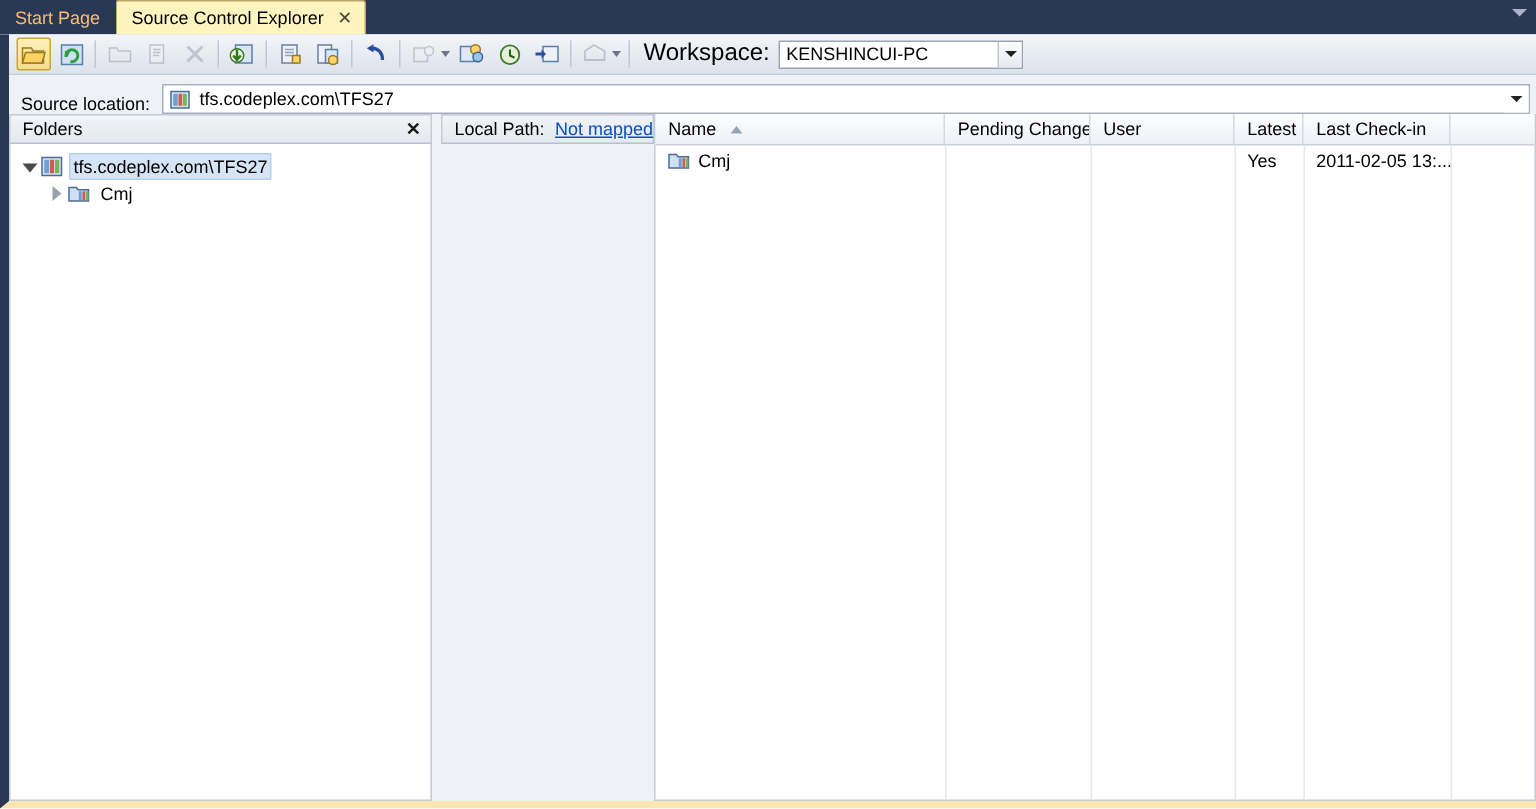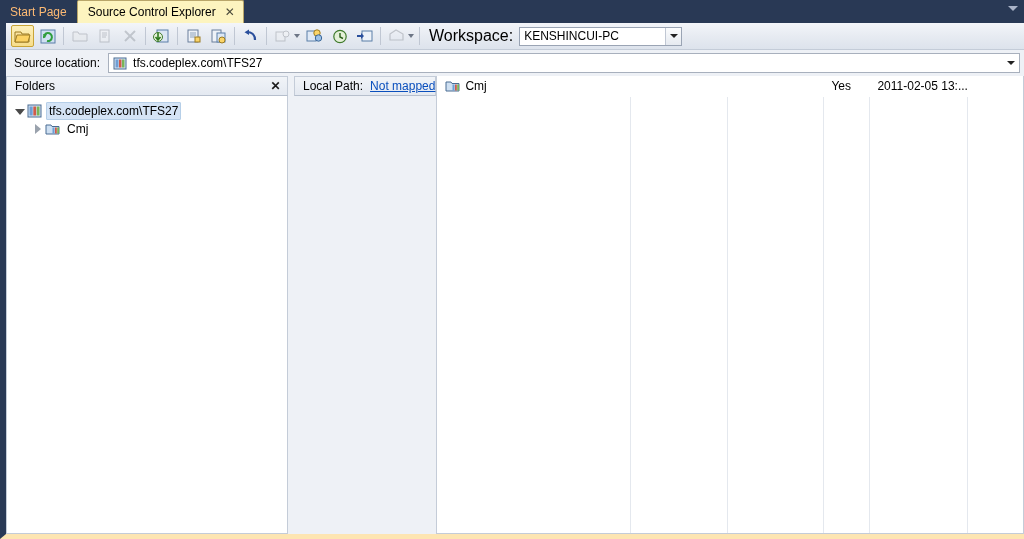--- a/index.html
+++ b/index.html
@@ -158,21 +158,21 @@
     border-top: 4px solid #222;
   }
 
   
   .srcbar {
     position: absolute;
     left: 0; top: 27px;
     right: 0; height: 26px;
     background: #eef1f6;
     display: flex;
-    align-items: center;
+    align-items: flex-end;
     padding-left: 8px;
     box-sizing: border-box;
   }
   .srcbar-label { font-size: 12px; margin-right: 8px; white-space: nowrap; }
   .src-combo {
     flex: 1;
     margin-right: 4px;
     height: 20px;
     background: #ffffff;
     border: 1px solid #a8b0bd;
@@ -580,20 +580,38 @@
         <span class="localpath-link">Not mapped</span>
       </div>
       <div class="pane-body">
 
         <div class="grid-vline" style="left:193px"></div>
         <div class="grid-vline" style="left:290px"></div>
         <div class="grid-vline" style="left:386px"></div>
         <div class="grid-vline" style="left:432px"></div>
         <div class="grid-vline" style="left:530px"></div>
 
+        <div class="grid-head">
+          <div class="gh" style="width:193px">
+            <span>Name</span>
+            <span class="sort-asc"></span>
+          </div>
+          <div class="gh" style="width:97px">
+            <span>Pending Change</span>
+          </div>
+          <div class="gh" style="width:96px">
+            <span>User</span>
+          </div>
+          <div class="gh" style="width:46px">
+            <span>Latest</span>
+          </div>
+          <div class="gh" style="width:98px">
+            <span>Last Check-in</span>
+          </div>
+        </div>
 
         <div class="grid-row">
           <div class="gc" style="width:193px">
             <svg width="16" height="14" viewBox="0 0 16 14">
               <path d="M1 3 L6 3 L7 4.5 L14 4.5 L14 12 L1 12 Z" fill="#cfe0f2" stroke="#4a6c93" stroke-width="1"></path>
               <rect x="7.5" y="5.5" width="2" height="6" fill="#6f9ed4"></rect>
               <rect x="10" y="5.5" width="1.8" height="6" fill="#cf5b4a"></rect>
               <rect x="12.2" y="5.5" width="1.8" height="6" fill="#79b457"></rect>
             </svg>
             <span class="cell-text">Cmj</span>

